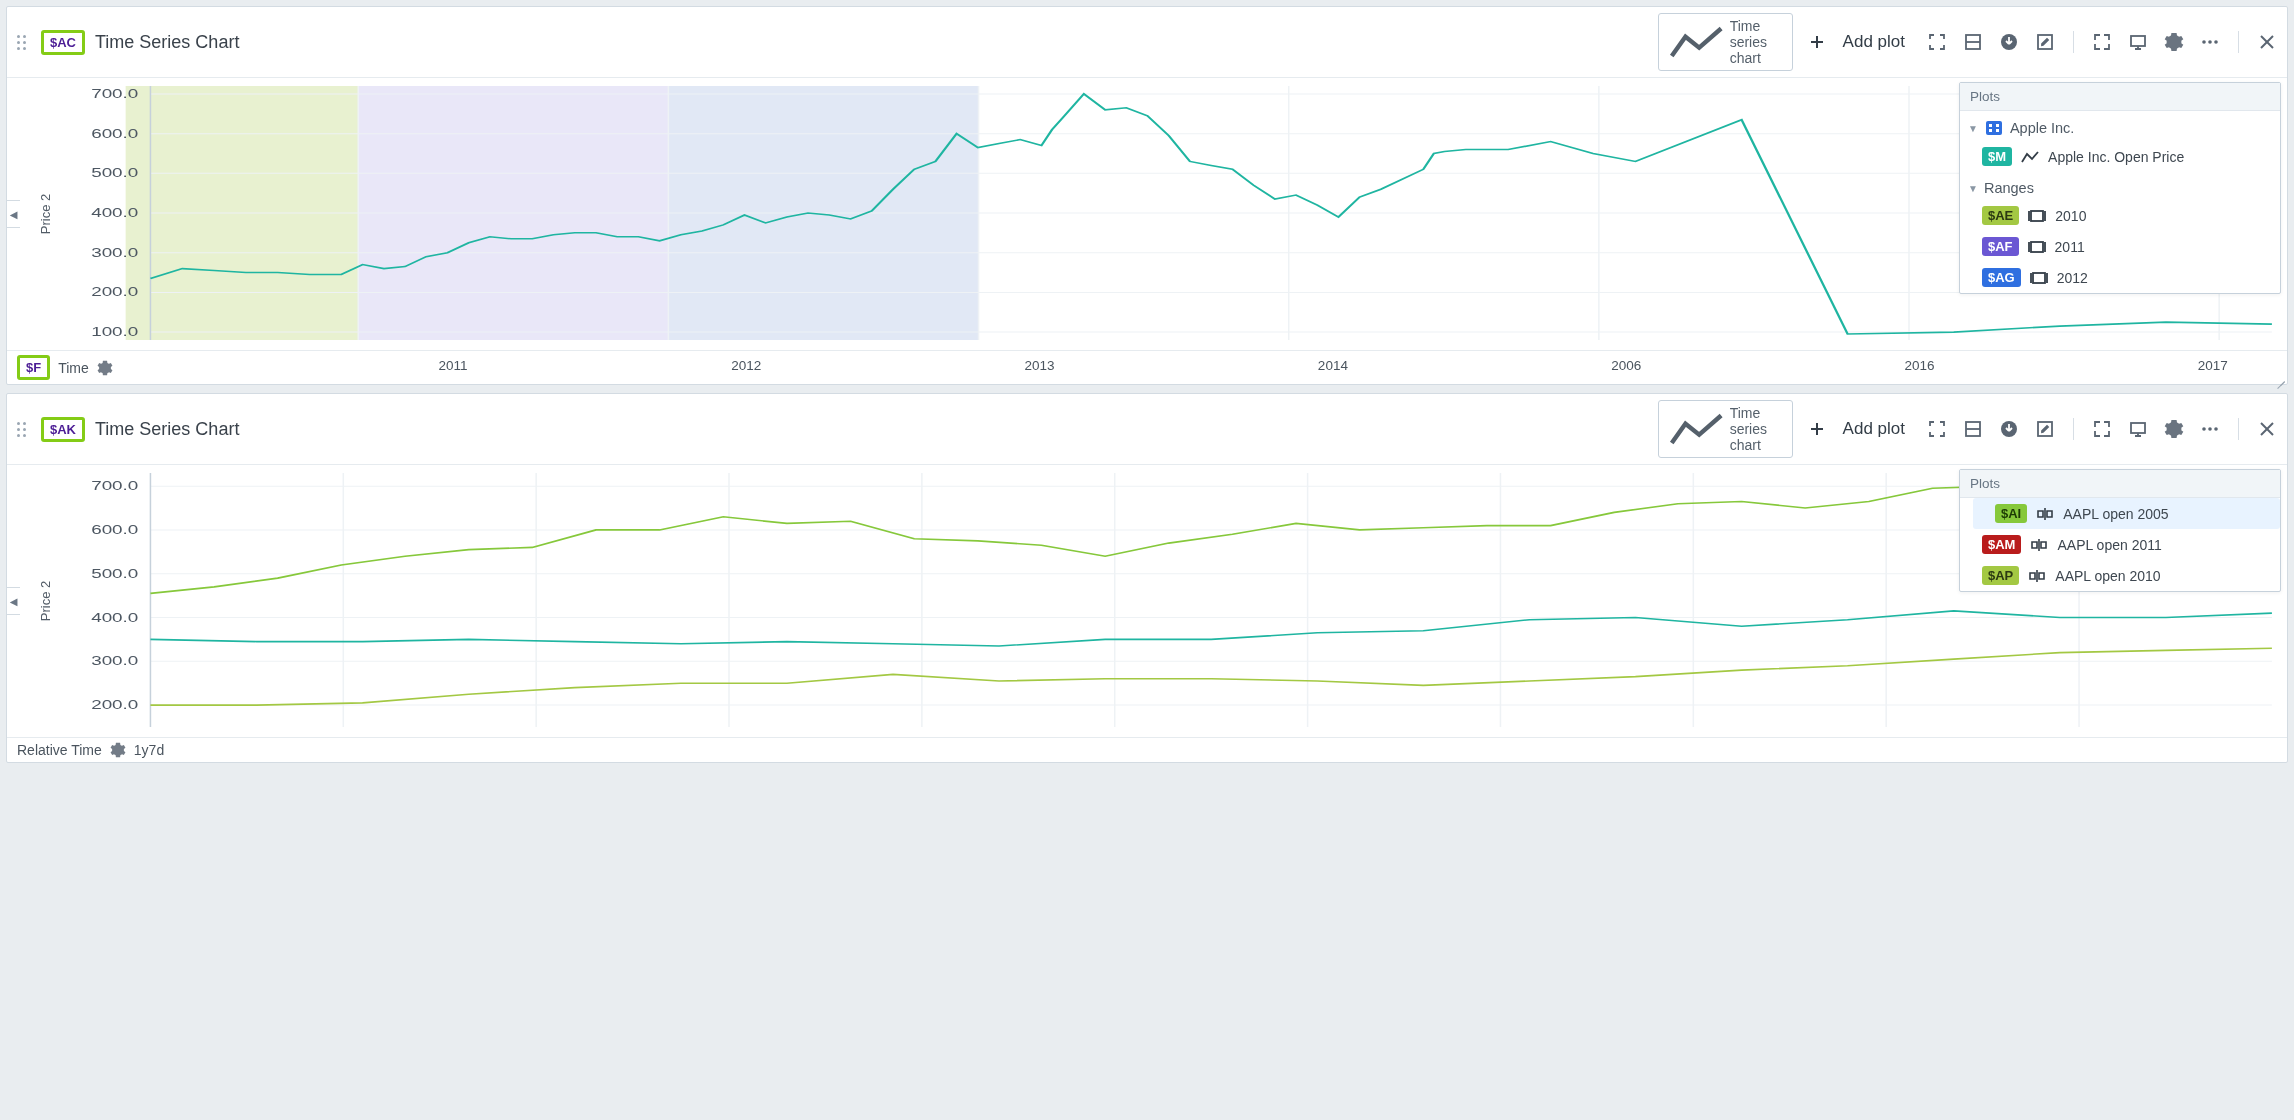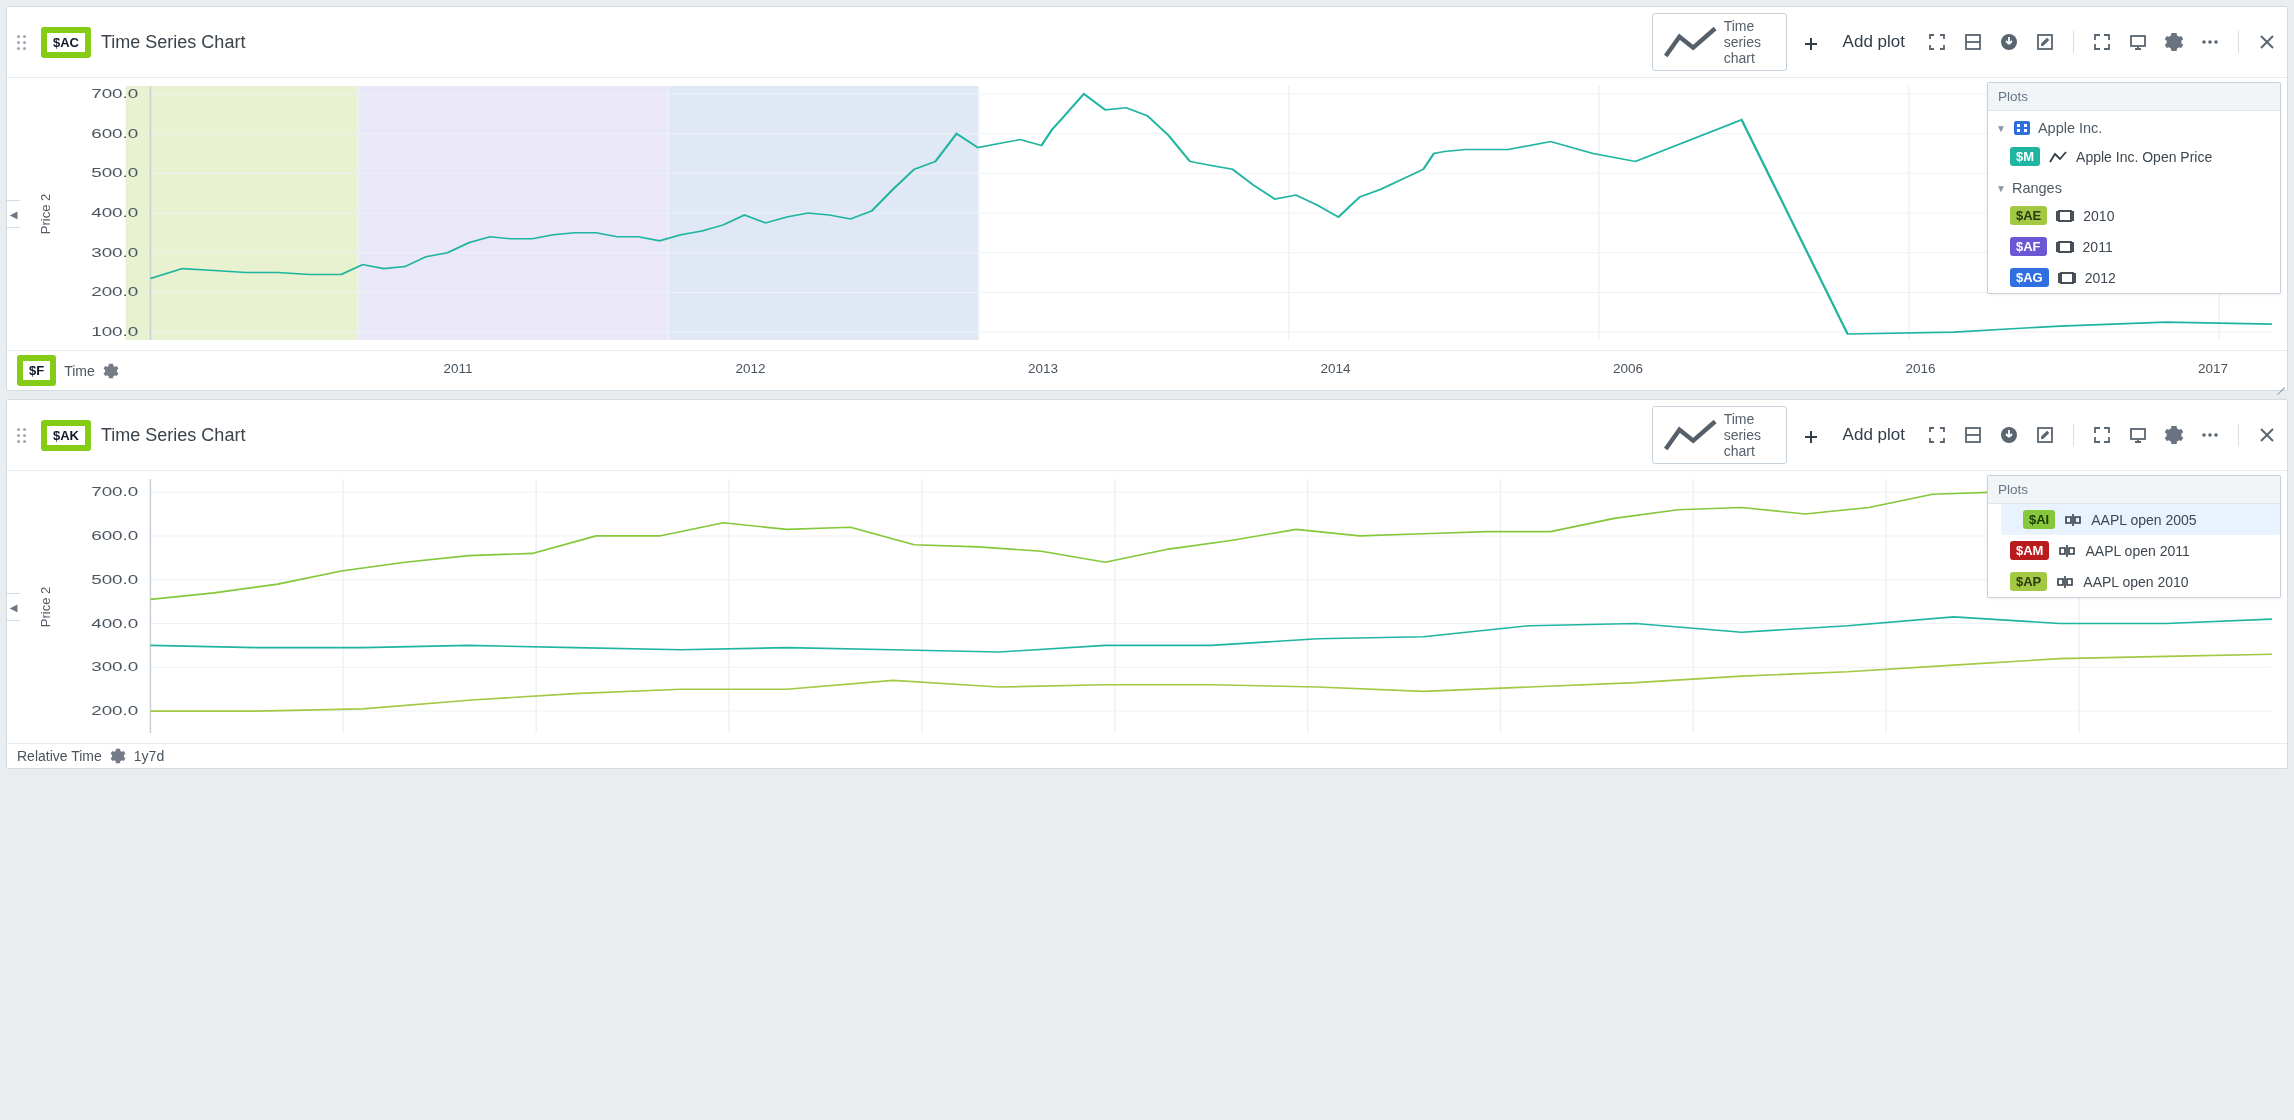--- a/index.html
+++ b/index.html
@@ -40,40 +40,40 @@
     font-weight: 600;
     font-size: 13px;
     padding: 2px 6px;
     border-radius: 3px;
     color: #fff;
     display: inline-flex;
     align-items: center;
   }
   .tag-outline {
     background: #fff;
-    color: #0f172a;
-    border: 6px solid #84cc16;
+    color: #4c1d95;
+    border: 3px solid #84cc16;
     text-align: right;
   }
   .panel-title { font-size: 18px; color:#3a424b; }
   .spacer { flex: 1; }
 
   .chip {
     display: inline-flex;
     align-items: center;
     gap: 6px;
     border: 1px solid #c6d1db;
     border-radius: 3px;
     padding: 4px 10px;
     color: #55606b;
     background: #fff;
     cursor: pointer;
   }
   .chip svg { stroke:#55606b; }
-  .add-plot { display:inline-flex; align-items:flex-end; gap:24px; font-size:17px; color:#333d47; cursor:pointer; padding:2px 6px; }
+  .add-plot { display:inline-flex; align-items:center; gap:18px; font-size:17px; color:#333d47; cursor:pointer; padding:2px 6px; }
   .icon-row { display:flex; align-items:center; gap:16px; padding-left:6px; }
   .icon-btn { width:20px; height:20px; display:flex; align-items:center; justify-content:center; cursor:pointer; color:#5a6572; }
   .icon-btn svg { width:20px; height:20px; }
   .divider { width:1px; height:22px; background:#d7dee5; margin:0 2px; }
 
   .chart-body { display:flex; position:relative; }
   .collapse-tab {
     position:absolute; left:-1px; top:50%; transform:translateY(-50%);
     width:14px; height:28px; background:#fff; border:1px solid #d3dbe2;
     border-right:none; display:flex; align-items:center; justify-content:center;
@@ -95,21 +95,21 @@
     border-top:1px solid #e6ebef;
     padding:4px 10px;
     font-size:14px;
     color:#4a545e;
   }
   .x-axis-ticks { flex:1; position:relative; height:20px; }
   .x-tick { position:absolute; top:0; transform:translateX(-50%); font-size:13.5px; color:#4a545e;}
 
   .plots-panel {
     position:absolute; right:6px;
-    width:294px;
+    width:322px;
     background:#fff;
     border:1px solid #c6d1db;
     border-radius:2px;
     box-shadow:0 1px 4px rgba(0,0,0,0.06);
     z-index:5;
   }
   .plots-header { background:#f1f5f8; padding:6px 10px; color:#677583; font-size:13.5px; border-bottom:1px solid #e1e7ed;}
   .plots-group-title { display:flex; align-items:center; gap:6px; padding:8px 8px 4px; color:#4f5a65; font-size:14.5px;}
   .plots-group-title .chev { font-size:10px; color:#8a97a4; }
   .plots-item { display:flex; align-items:center; gap:8px; padding:6px 10px 6px 22px; border-radius:3px; }

